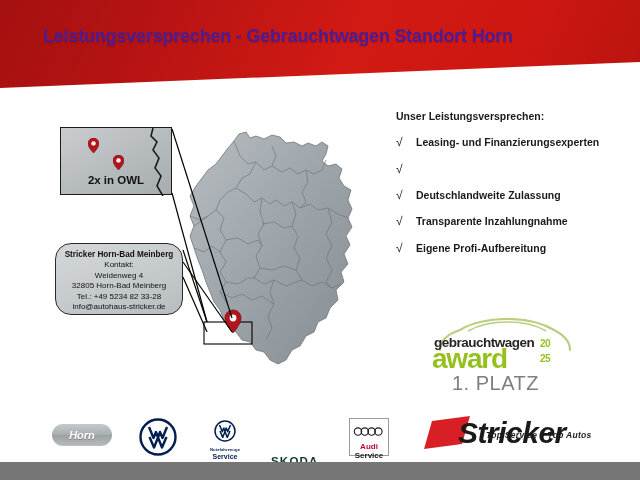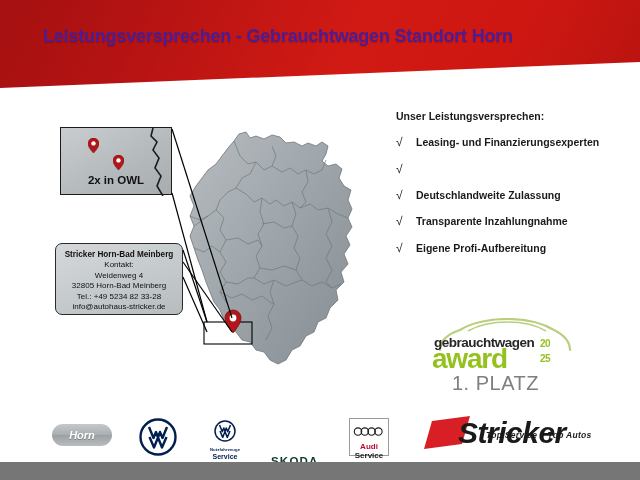--- a/index.html
+++ b/index.html
@@ -105,21 +105,21 @@
 
   
   .addr-box {
     position: absolute;
     left: 55px;
     top: 243px;
     width: 128px;
     height: 72px;
     background: linear-gradient(160deg, #d4d8da 0%, #c3c8cb 60%, #b7bcbf 100%);
     border: 1.2px solid #2a2a2a;
-    border-radius: 7px;
+    border-radius: 16px;
     box-sizing: border-box;
     padding: 6px 4px 0 4px;
     text-align: center;
     color: #101010;
     font-size: 8px;
     line-height: 10.4px;
   }
   .addr-box .l1 { font-weight: bold; font-size: 8.2px; }
 
   

